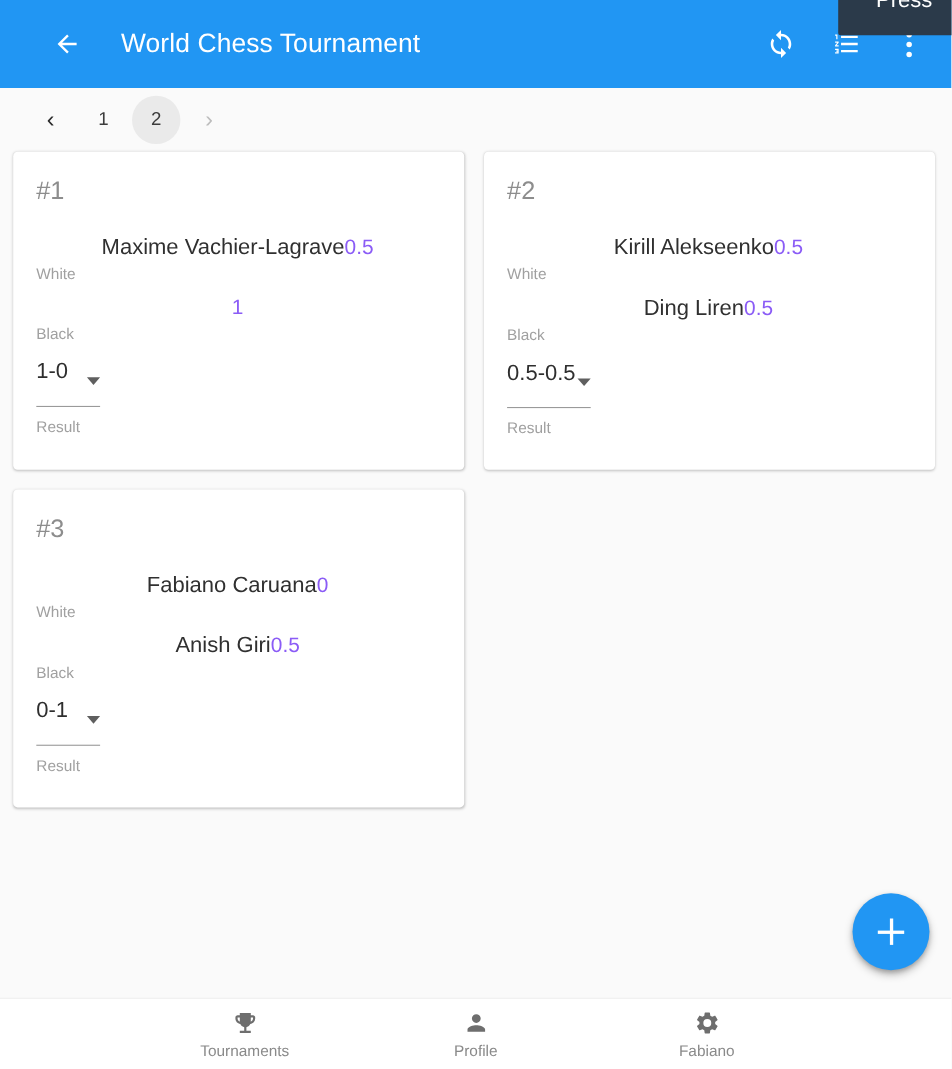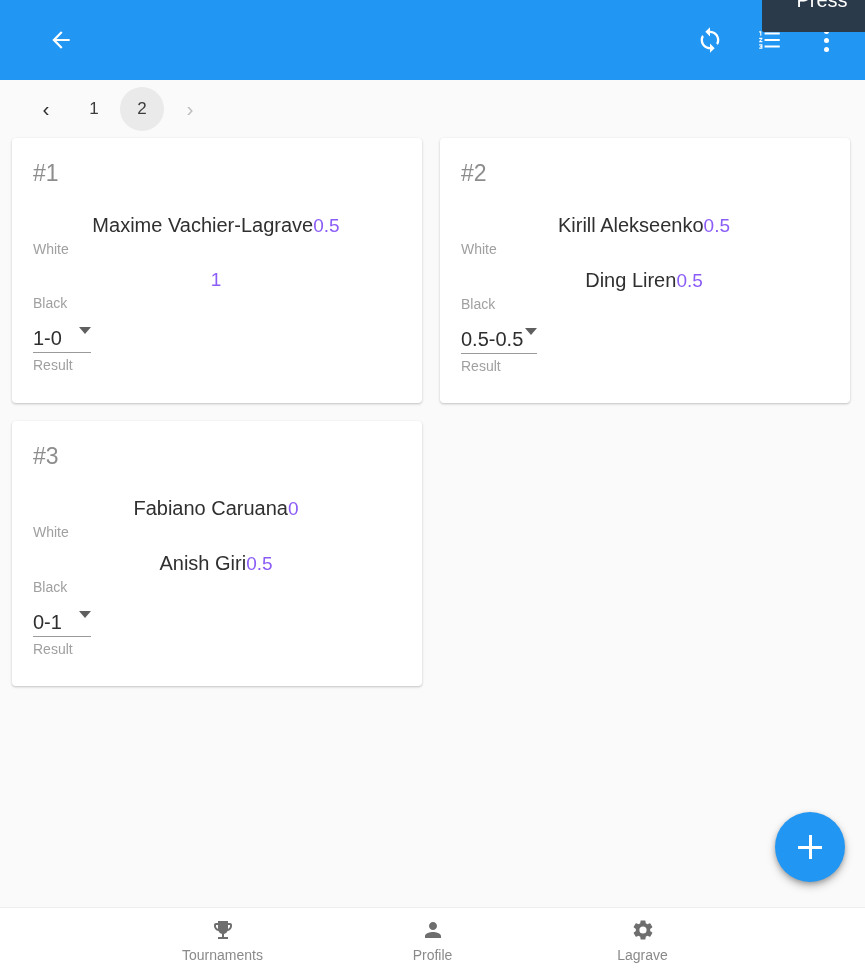--- a/index.html
+++ b/index.html
@@ -157,42 +157,42 @@
     color: #a0a0a0;
     margin-top: 4px;
     margin-bottom: 12px;
   }
   .result-field {
     margin-top: 4px;
     display: inline-block;
   }
   .result-select {
     display: flex;
-    align-items: flex-start;
+    align-items: flex-end;
     gap: 2px;
     border-bottom: 1px solid #9a9a9a;
-    padding-bottom: 2px;
+    padding-bottom: 19px;
     min-width: 58px;
     cursor: pointer;
   }
   .result-value {
     font-size: 20px;
     color: #2e2e2e;
   }
   .caret {
     width: 0; height: 0;
     border-left: 6px solid transparent;
     border-right: 6px solid transparent;
     border-top: 7px solid #5f5f5f;
     margin-left: auto;
   }
   .result-label {
     font-size: 14px;
     color: #a0a0a0;
-    margin-top: 4px;
+    margin-top: 10px;
   }
 
   
   .fab {
     position: absolute;
     right: 20px;
     bottom: 90px;
     width: 70px;
     height: 70px;
     border-radius: 50%;
@@ -237,20 +237,21 @@
 </style>
 </head>
 <body>
 
 <div class="appbar">
   <div class="appbar-back">
     <svg width="26" height="26" viewBox="0 0 24 24">
       <path d="M20 11H7.8l5.6-5.6L12 4l-8 8 8 8 1.4-1.4L7.8 13H20v-2z" fill="#ffffff"></path>
     </svg>
   </div>
+  <div class="appbar-title">World Chess Tournament</div>
   <div class="appbar-spacer"></div>
 
   <div class="appbar-action">
     <svg width="28" height="28" viewBox="0 0 24 24">
       <path d="M12 4V1L8 5l4 4V6c3.31 0 6 2.69 6 6 0 1.01-.25 1.97-.7 2.8l1.46 1.46C19.54 15.03 20 13.57 20 12c0-4.42-3.58-8-8-8zm0 14c-3.31 0-6-2.69-6-6 0-1.01.25-1.97.7-2.8L5.24 7.74C4.46 8.97 4 10.43 4 12c0 4.42 3.58 8 8 8v3l4-4-4-4v3z" fill="#ffffff"></path>
     </svg>
   </div>
 
   <div class="appbar-action">
     <svg width="26" height="26" viewBox="0 0 24 24">
@@ -357,15 +358,15 @@
   <div class="nav-item">
     <svg width="24" height="24" viewBox="0 0 24 24">
       <path d="M12 12c2.21 0 4-1.79 4-4s-1.79-4-4-4-4 1.79-4 4 1.79 4 4 4zm0 2c-2.67 0-8 1.34-8 4v2h16v-2c0-2.66-5.33-4-8-4z" fill="#6e6e6e"></path>
     </svg>
     <span class="nav-label">Profile</span>
   </div>
   <div class="nav-item">
     <svg width="24" height="24" viewBox="0 0 24 24">
       <path d="M19.14 12.94c.04-.3.06-.61.06-.94s-.02-.64-.07-.94l2.03-1.58a.49.49 0 0 0 .12-.61l-1.92-3.32a.49.49 0 0 0-.59-.22l-2.39.96c-.5-.38-1.03-.7-1.62-.94l-.36-2.54a.48.48 0 0 0-.48-.41h-3.84c-.24 0-.43.17-.47.41l-.36 2.54c-.59.24-1.13.57-1.62.94l-2.39-.96a.47.47 0 0 0-.59.22L2.74 8.87a.48.48 0 0 0 .12.61l2.03 1.58c-.05.3-.09.63-.09.94s.02.64.07.94L2.84 14.52a.49.49 0 0 0-.12.61l1.92 3.32c.12.22.37.29.59.22l2.39-.96c.5.38 1.03.7 1.62.94l.36 2.54c.05.24.24.41.48.41h3.84c.24 0 .44-.17.47-.41l.36-2.54c.59-.24 1.13-.56 1.62-.94l2.39.96c.22.08.47 0 .59-.22l1.92-3.32a.49.49 0 0 0-.12-.61l-2.01-1.58zM12 15.6A3.6 3.6 0 0 1 8.4 12 3.6 3.6 0 0 1 12 8.4a3.6 3.6 0 0 1 3.6 3.6 3.6 3.6 0 0 1-3.6 3.6z" fill="#6e6e6e"></path>
     </svg>
-    <span class="nav-label">Lagrave</span>
+    <span class="nav-label">Fabiano</span>
   </div>
 </div>
 
 </body></html>

